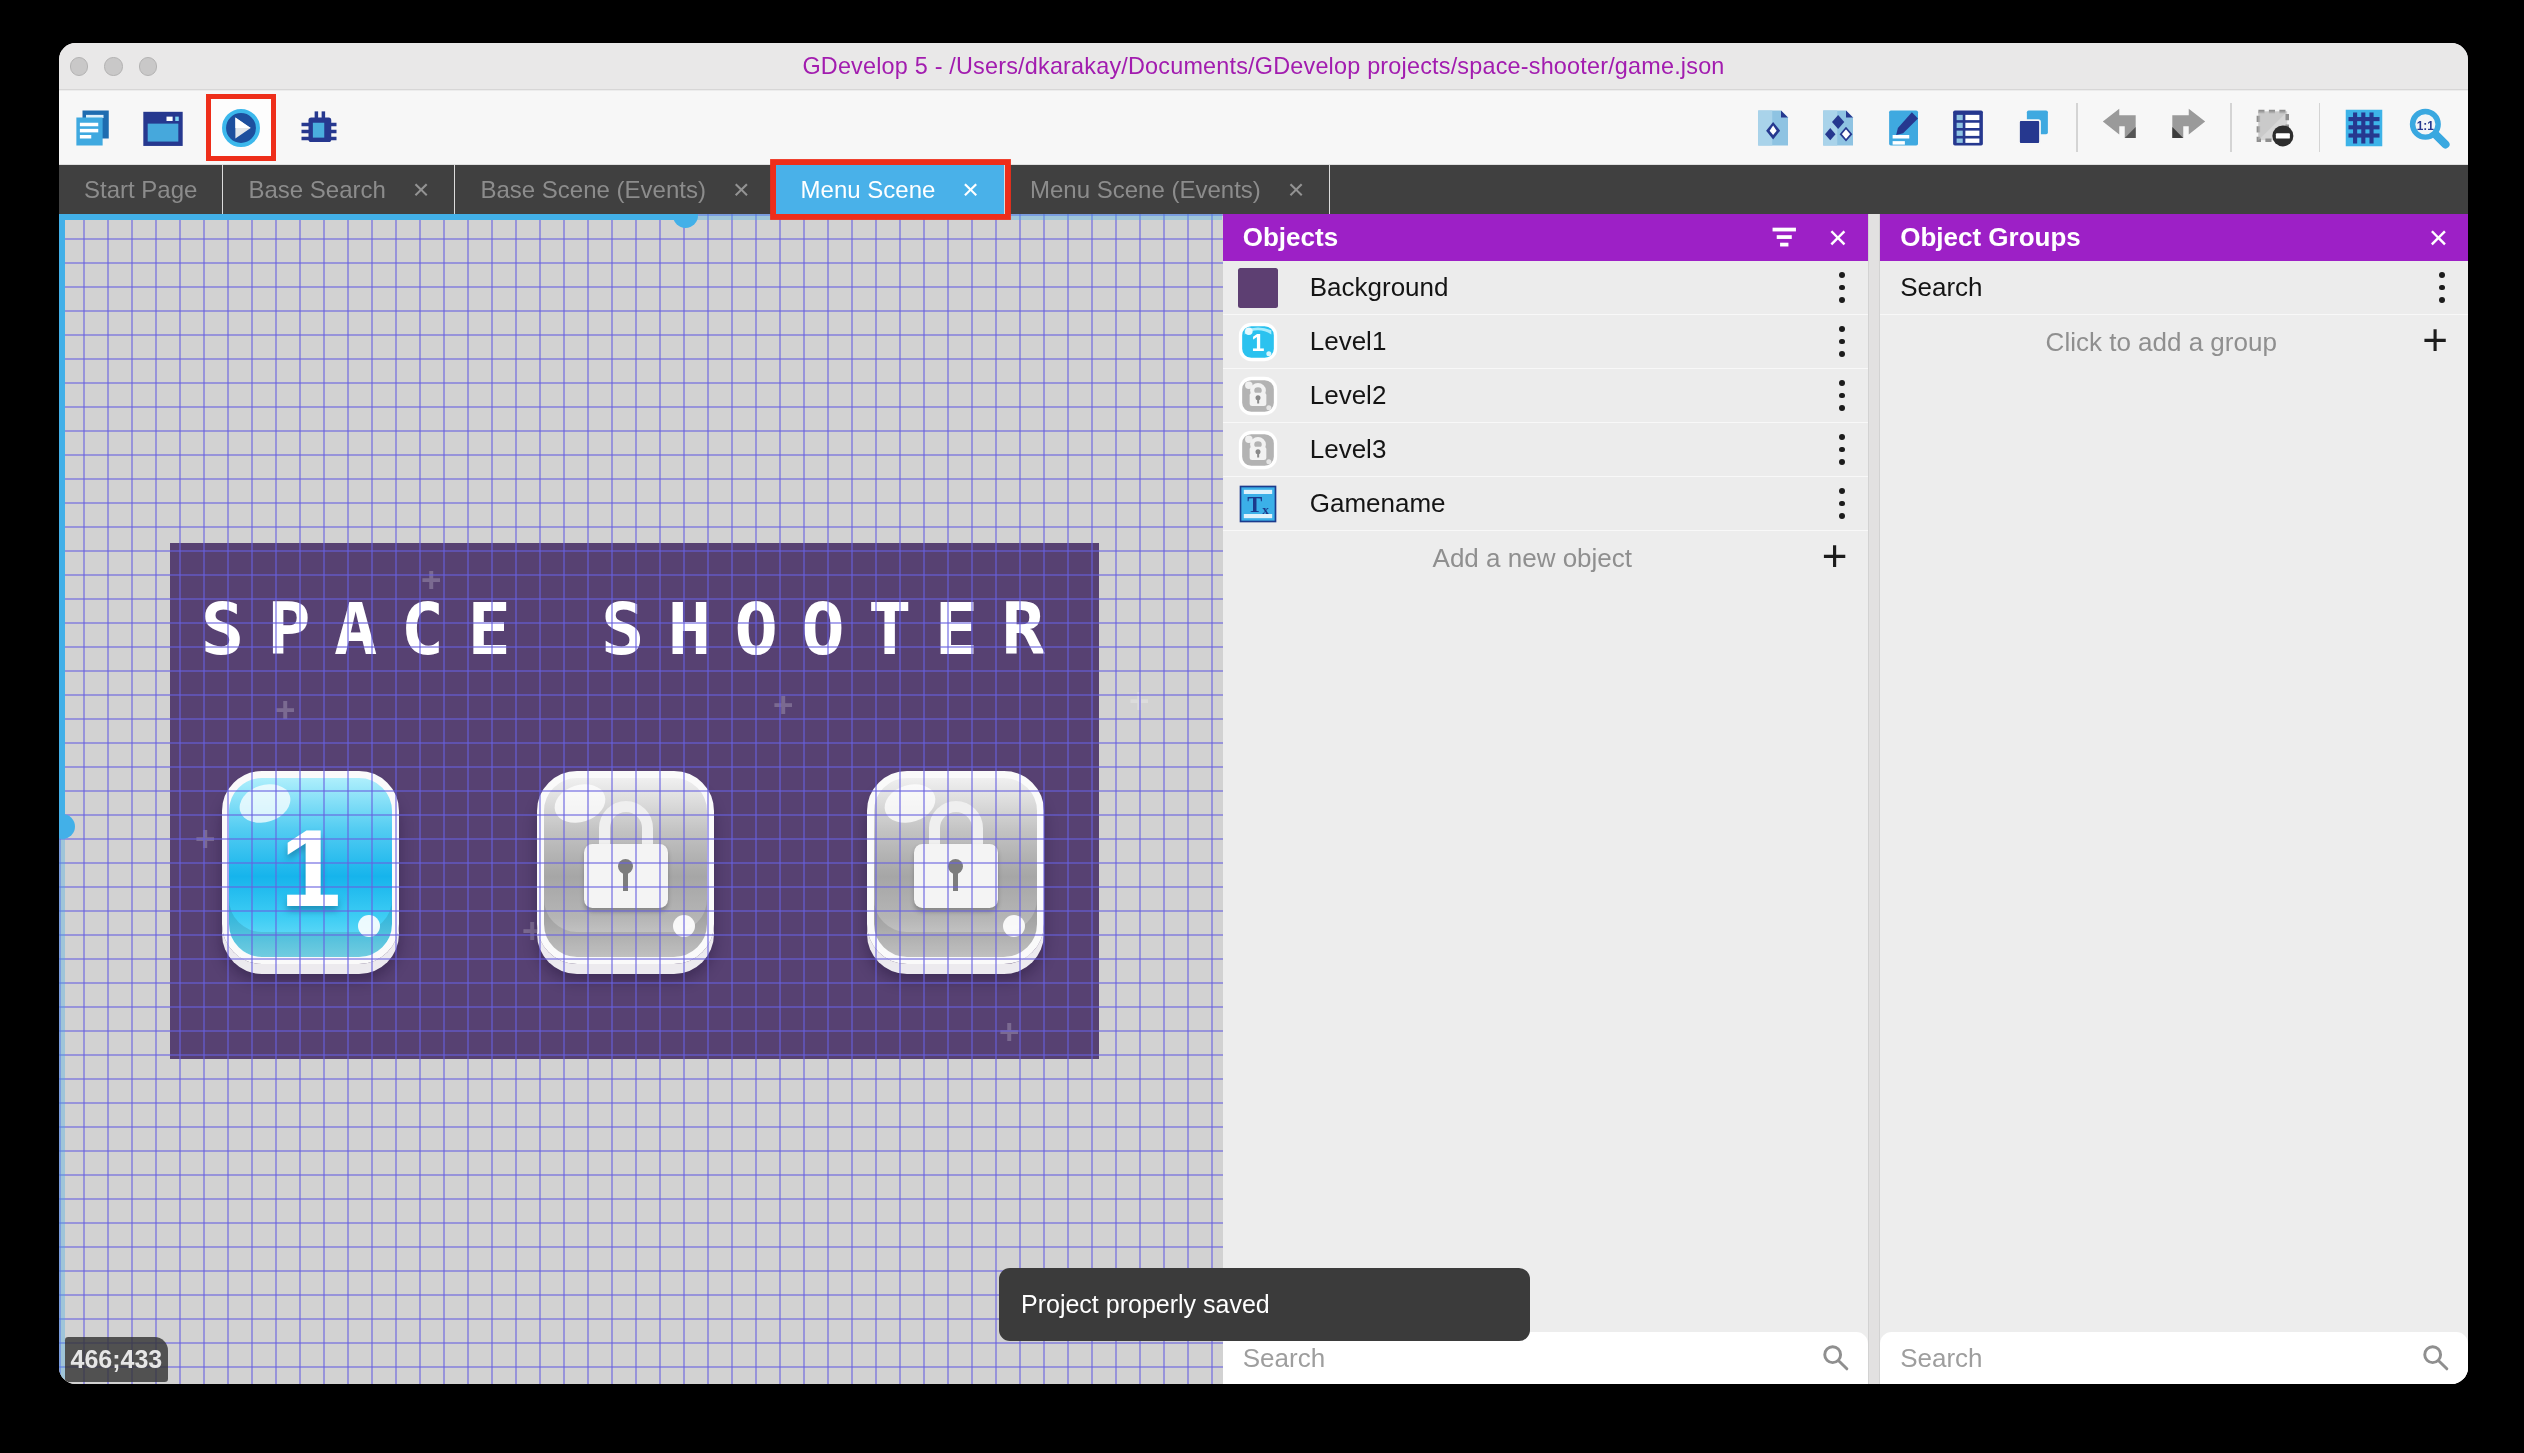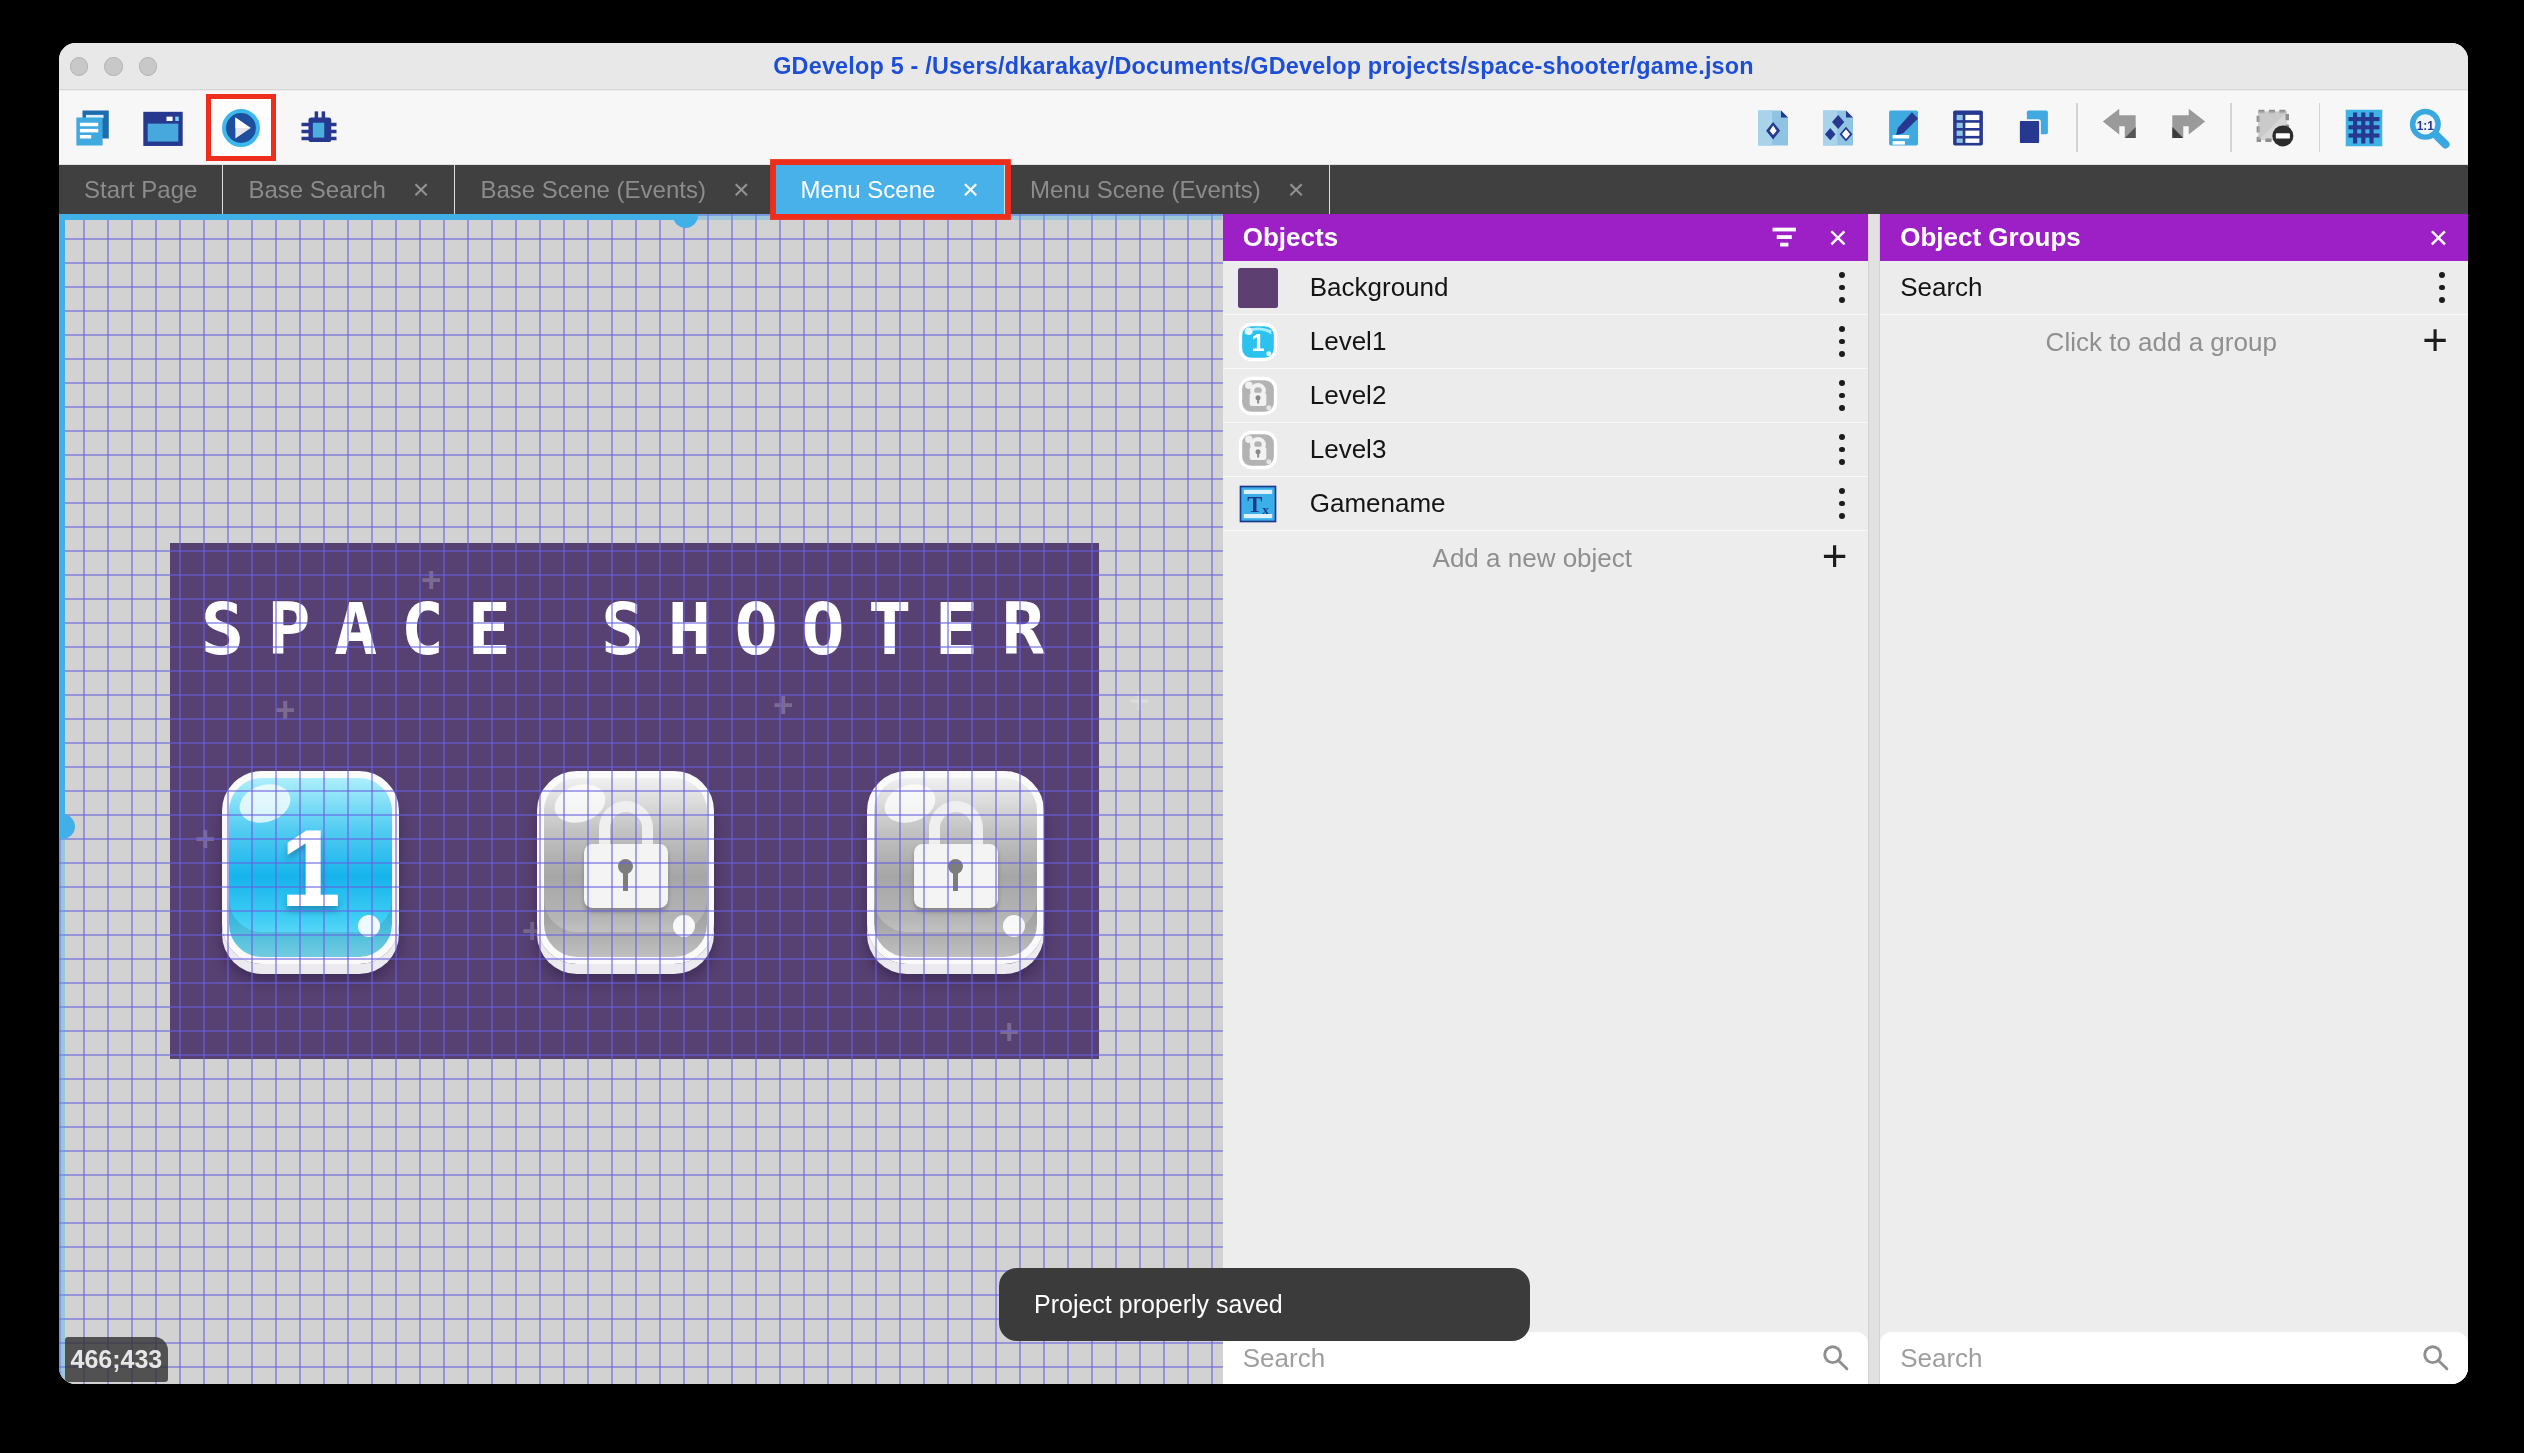--- a/index.html
+++ b/index.html
@@ -6,21 +6,21 @@
   html,body { width:2525px; height:1453px; background:#000; font-family:"Liberation Sans", sans-serif; position:relative; overflow:hidden; }
 
   .window { position:absolute; left:59px; top:43px; width:2409px; height:1341px;
             background:#ececec; border-radius:16.7px; overflow:hidden; }
 
   
   .titlebar { position:absolute; left:0; top:0; width:100%; height:47px; background:#e9e8e8;
               border-bottom:0.8px solid #d7d6d6; display:flex; align-items:center; justify-content:center; }
   .traffic { position:absolute; left:11px; top:14.2px; display:flex; gap:16px; }
   .tl { width:18.4px; height:18.4px; border-radius:50%; background:#c9c8c8; border:0.8px solid #b3b2b2; }
-  .win-title { font-size:23.4px; font-weight:bold; color:#1d4ed8; letter-spacing:0.2px; }
+  .win-title { font-size:23.4px; font-weight:normal; color:#a21caf; letter-spacing:0.2px; }
 
   
   .toolbar { position:absolute; left:0; top:48px; width:100%; height:74px; background:#f7f7f7;
              border-bottom:0.8px solid #e0e0e0; }
   .tb-left { position:absolute; left:12.6px; top:0; height:100%; display:flex; align-items:center; gap:28.5px; }
   .tb-right { position:absolute; right:18.4px; top:0; height:100%; display:flex; align-items:center; gap:22.6px; }
   .tb-icon { width:42px; height:42px; display:block; }
   .tb-sep { width:1.7px; height:49px; background:#d4d4d4; }
   .red-ring-play { border:5.9px solid #ee2e1a; padding:7.5px 9.2px; display:flex; align-items:center; justify-content:center; margin:0 -6.7px; background:#fdfdfd; }
 
@@ -102,21 +102,21 @@
   .pfill { flex:1; }
   .searchbar { height:52px; background:#fff; border-radius:11.7px 11.7px 0 0; display:flex; align-items:center;
                padding:0 16.7px 0 20px; flex:none; }
   .searchbar input { flex:1; border:none; outline:none; font-size:26px; color:#333; background:transparent;
                      font-family:"Liberation Sans", sans-serif; }
   .searchbar input::placeholder { color:#9e9e9e; }
   .bgthumb { background:#5d3f72; border-radius:2.5px; }
 
   
   .toast { position:absolute; left:940px; top:1225px; width:531px; height:73px; background:#3b3b3b;
-           border-radius:18px; display:flex; align-items:center; padding-left:35px; z-index:20;
+           border-radius:11px; display:flex; align-items:center; padding-left:22px; z-index:20;
            color:#fff; font-size:25px; }
 </style>
 </head>
 <body>
 
 <div class="window">
 
   <div class="titlebar">
     <div class="traffic">
       <span class="tl"></span>

